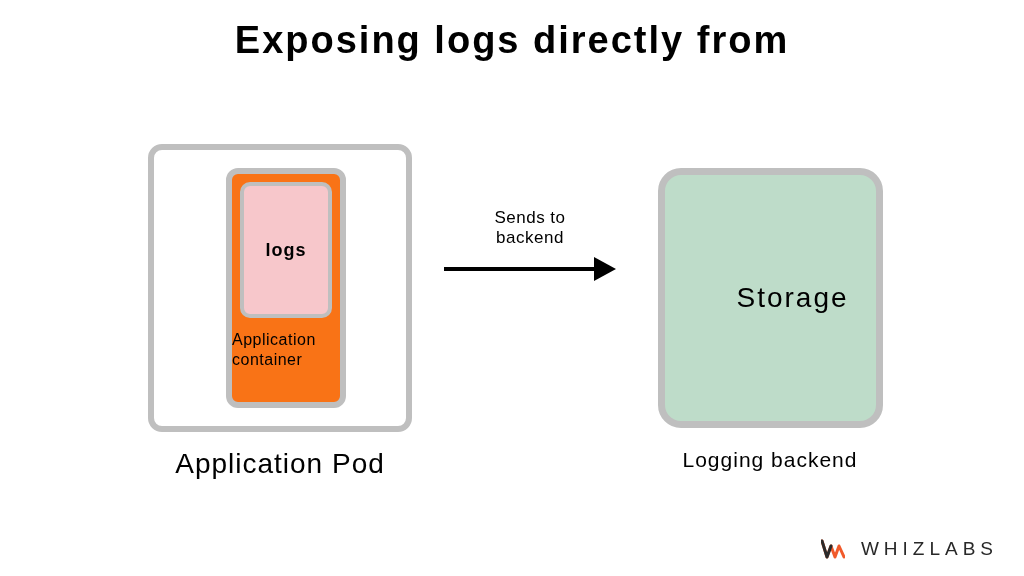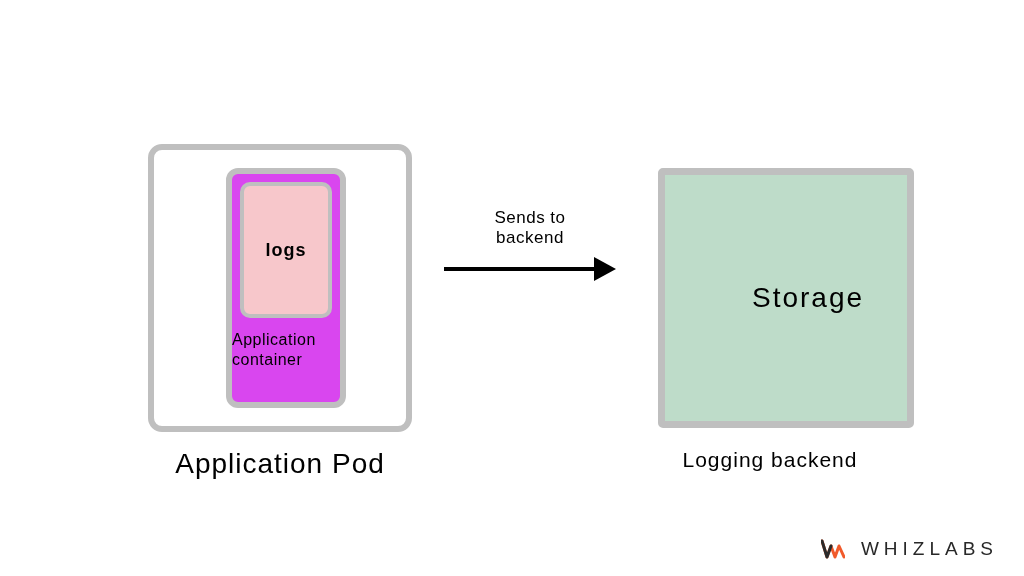--- a/index.html
+++ b/index.html
@@ -30,21 +30,21 @@
   }
 
   .container-box {
     position: absolute;
     left: 72px;
     top: 18px;
     width: 120px;
     height: 240px;
     border: 6px solid #bfbfbf;
     border-radius: 12px;
-    background: #d946ef;
+    background: #f97316;
   }
 
   .logs-box {
     position: absolute;
     left: 8px;
     top: 8px;
     width: 92px;
     height: 136px;
     border: 4px solid #bfbfbf;
     border-radius: 10px;
@@ -77,24 +77,24 @@
     text-align: center;
     font-size: 28px;
     letter-spacing: 1px;
     color: #000;
   }
 
   .storage-box {
     position: absolute;
     left: 658px;
     top: 168px;
-    width: 256px;
+    width: 225px;
     height: 260px;
     border: 7px solid #bfbfbf;
-    border-radius: 5px;
+    border-radius: 23px;
     background: #bedcc9;
     display: flex;
     align-items: center;
     justify-content: center;
     font-size: 28px;
     letter-spacing: 2px;
     color: #000;
     padding-left: 44px;
   }
 
@@ -163,21 +163,21 @@
     font-size: 19px;
     letter-spacing: 5px;
     color: #282828;
     font-weight: 500;
   }
 </style>
 </head>
 <body>
 
 <div class="title">
-  <br>
+  <span>Exposing logs directly from</span><br>
 </div>
 
 <div class="pod-box">
   <div class="container-box">
     <div class="logs-box">
       <span>logs</span>
     </div>
     <div class="container-label">
       <span>Application<br>container</span>
     </div>

